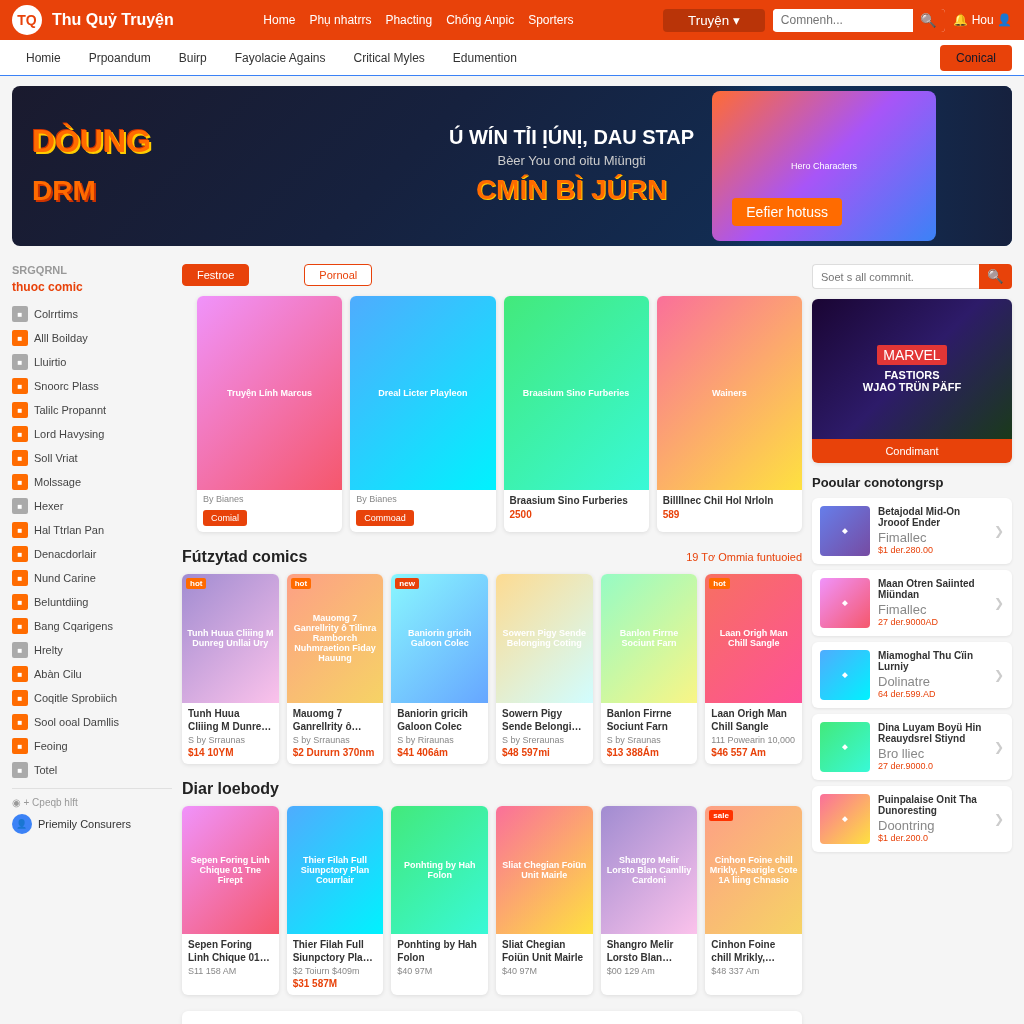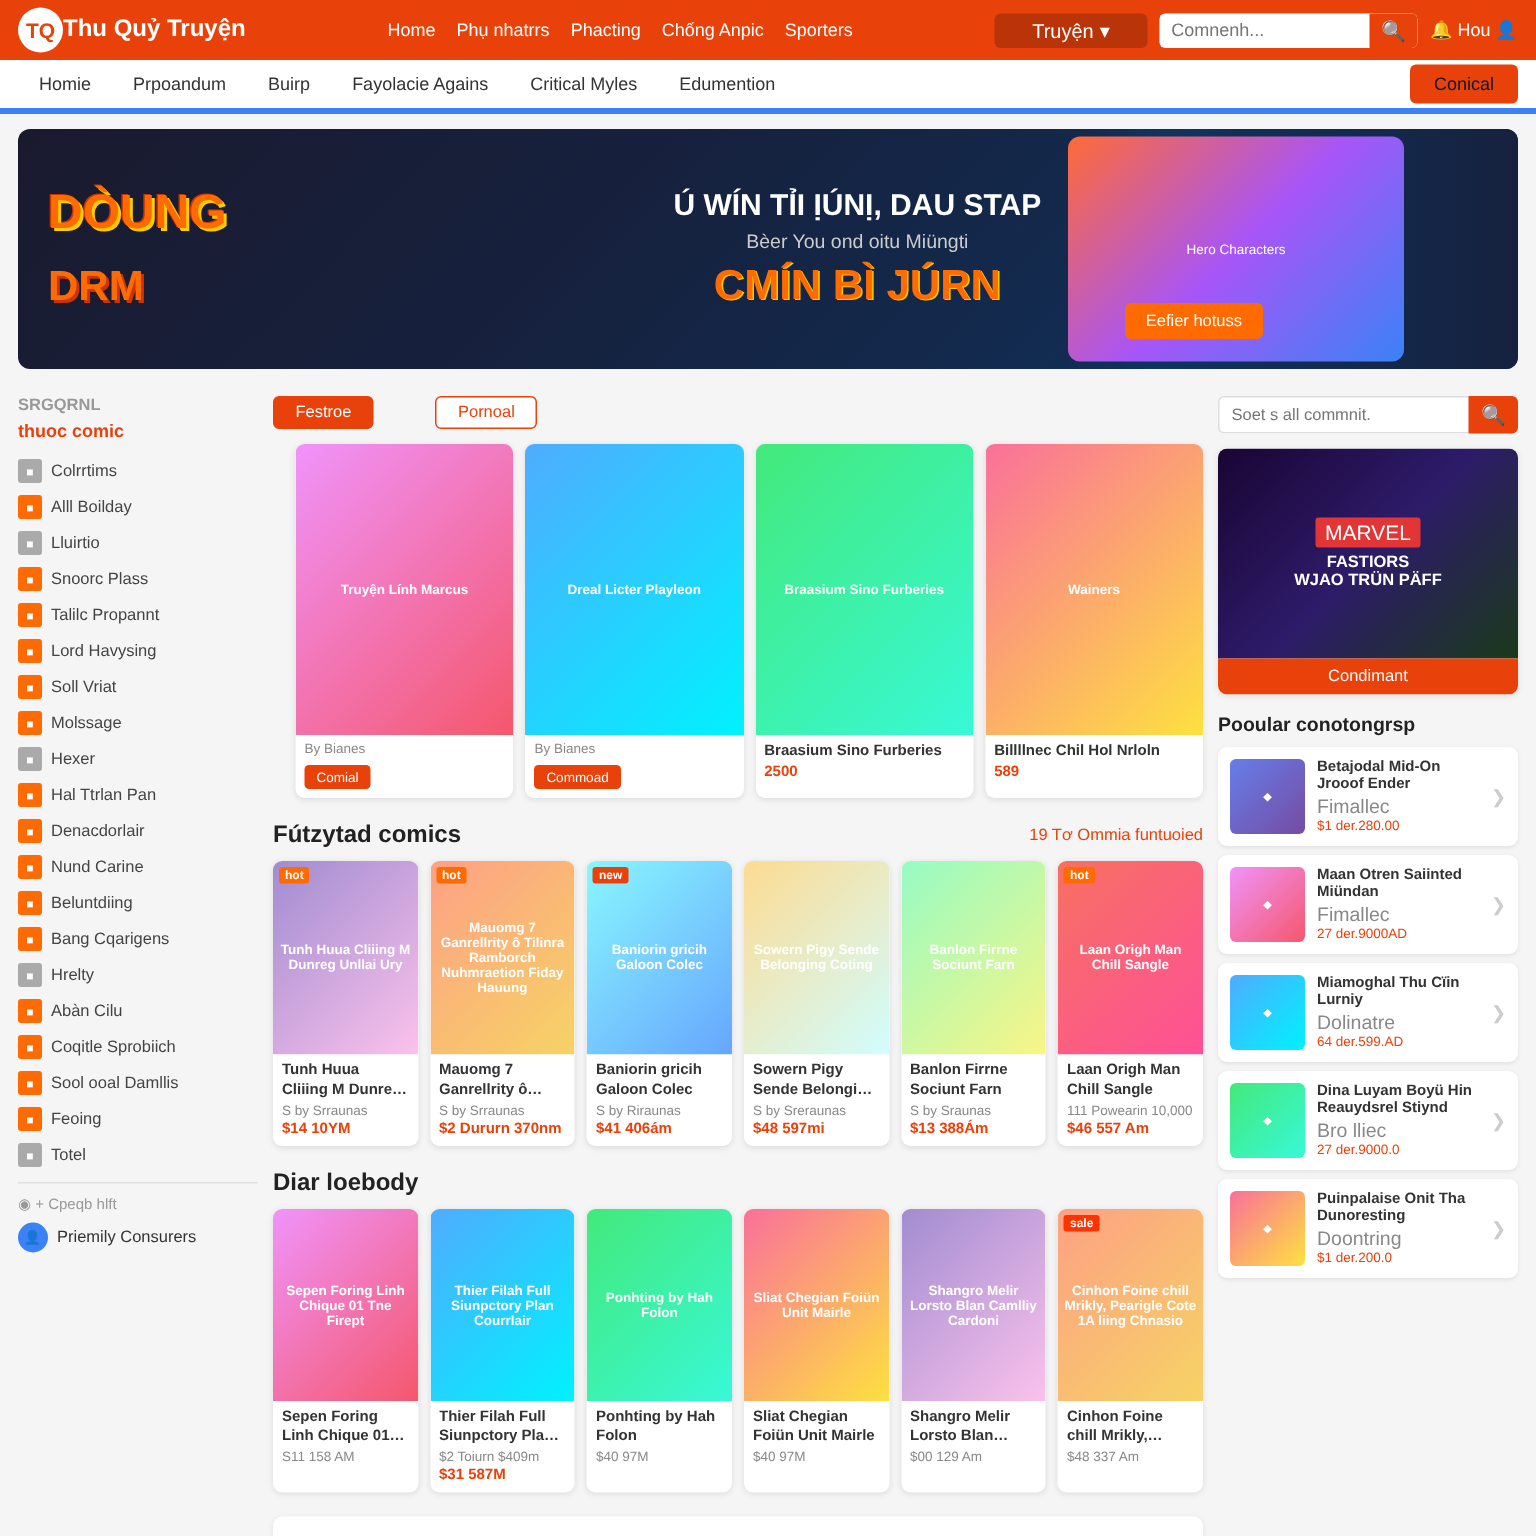--- a/index.html
+++ b/index.html
@@ -8,21 +8,21 @@
     
     .top-nav {
       background: #e8420a;
       display: flex;
       align-items: center;
       padding: 0 12px;
       height: 40px;
       gap: 10px;
     }
     .top-nav .logo {
-      display: flex; align-items: center; gap: 0;
+      display: flex; align-items: center; gap: 10px;
       color: white; font-weight: bold; font-size: 16px;
       white-space: nowrap;
     }
     .logo-icon {
       width: 30px; height: 30px; background: white; border-radius: 50%;
       display: flex; align-items: center; justify-content: center;
       color: #e8420a; font-weight: bold; font-size: 14px;
     }
     .top-nav .nav-links {
       display: flex; gap: 14px; flex: 1; justify-content: center;
@@ -52,21 +52,21 @@
     }
 
     
     .sub-nav {
       background: white;
       display: flex;
       align-items: center;
       padding: 0 12px;
       height: 36px;
       gap: 0;
-      border-bottom: 4px solid #3b82f6;
+      border-bottom: 1px solid #3b82f6;
     }
     .sub-nav a {
       color: #333; text-decoration: none; font-size: 12px; padding: 0 14px;
       height: 36px; display: flex; align-items: center;
     }
     .sub-nav .contact-btn {
       margin-left: auto;
       background: #e8420a; color: #0f172a; border: none; padding: 6px 16px;
       border-radius: 4px; cursor: pointer; font-size: 12px;
     }
@@ -120,21 +120,21 @@
       background: linear-gradient(135deg, #ff6b35, #a855f7, #3b82f6);
       border-radius: 8px;
       display: flex; align-items: center; justify-content: center;
       color: white; font-size: 11px; text-align: center;
       overflow: hidden;
       position: relative;
     }
     .hero-action-btn {
       position: absolute; right: 170px; bottom: 20px;
       background: #ff6b00; color: white; border: none; border-radius: 4px;
-      padding: 6px 14px; font-size: 11px; cursor: pointer;
+      padding: 6px 14px; font-size: 14px; cursor: pointer;
     }
 
     
     .main-layout {
       display: flex;
       gap: 10px;
       padding: 8px 12px;
     }
 
     
@@ -172,21 +172,21 @@
       display: flex; align-items: center; justify-content: center;
       color: white; font-size: 9px;
     }
 
     
     .content {
       flex: 1;
       min-width: 0;
     }
     .content-tabs {
-      display: flex; gap: 6px; margin-bottom: 10px;
+      display: flex; gap: 20px; margin-bottom: 10px;
     }
     .tab-btn {
       padding: 4px 14px; border-radius: 4px; border: 1px solid #e8420a;
       font-size: 11px; cursor: pointer;
     }
     .tab-btn.active { background: #e8420a; color: white; }
     .tab-btn.inactive { background: white; color: #e8420a; margin-left: 35px; }
 
     
     .section-title-row {

